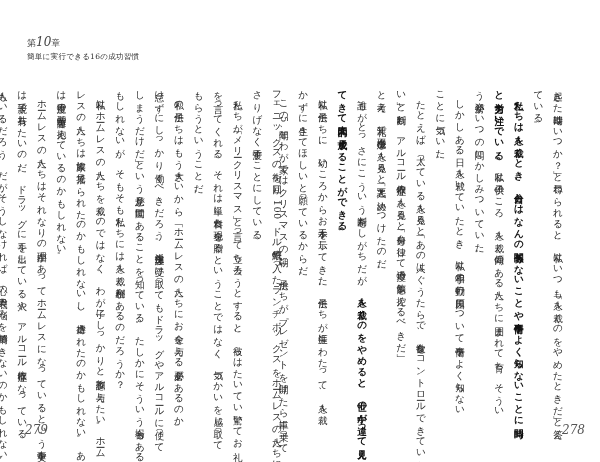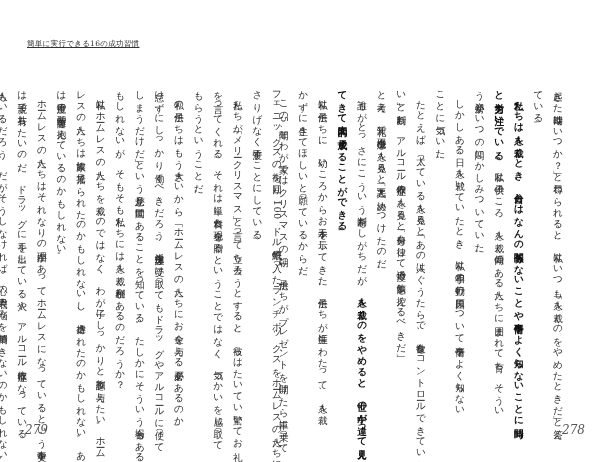--- a/index.html
+++ b/index.html
@@ -5,40 +5,43 @@
   html, body { margin: 0; padding: 0; background: #ffffff; }
   body { width: 600px; height: 462px; position: relative; overflow: hidden;
          font-family: "DejaVu Serif", "Liberation Serif", serif; color: #2a2a2a; }
   .spread { position: absolute; inset: 0; }
   .page { position: absolute; top: 0; height: 462px; }
   .page-left { left: 0; width: 300px; }
   .page-right { left: 300px; width: 300px; }
   .chapter-header { position: absolute; left: 27px; top: 36px; }
   .chapter-no { font-size: 9px; color: #444; line-height: 12px; }
   .chapter-no .num { font-style: italic; font-size: 12px; }
-  .chapter-title { font-size: 7.5px; color: #333; margin-top: 3px; letter-spacing: 0.3px; text-decoration: underline; }
+  .chapter-title { font-size: 7.5px; color: #333; margin-top: 3px; letter-spacing: 0.3px; }
   .text-block { position: absolute; top: 84px; writing-mode: vertical-rl;
                 font-size: 9.6px; line-height: 19.6px; letter-spacing: 0.6px;
                 height: 330px; }
   .page-left .text-block { right: 13px; }
   .page-right .text-block { right: 32px; }
   .col { display: block; white-space: nowrap; }
   .indent { padding-top: 0.9em; }
   .bold { font-weight: bold; font-family: "DejaVu Sans", "Liberation Sans", sans-serif; color: #111; }
   .page-num { position: absolute; top: 423px; font-size: 12px; font-style: italic; color: #555; }
   .page-left .page-num { left: 25px; }
   .page-right .page-num { left: 262px; }
 </style>
 </head>
 <body>
 
 <div class="spread">
 
   <div class="page page-left">
     <div class="chapter-header">
+      <div class="chapter-no">
+        <span>第</span><span class="num">10</span><span>章</span>
+      </div>
       <div class="chapter-title">簡単に実行できる16の成功習慣</div>
     </div>
 
     <div class="text-block">
       <span class="col">フェニックスの街を回り、100ドル紙幣の入ったランチボックスをホームレスの人たちに</span>
       <span class="col">さりげなく手渡すことにしている。</span>
       <span class="col indent">私たちが「メリークリスマス」と言って立ち去ろうとすると、彼らはたいてい驚いてお礼</span>
       <span class="col">を言ってくれる。それは単に食料と現金を贈るということではなく、気づかいを感じ取って</span>
       <span class="col">もらうということだ。</span>
       <span class="col indent">私の子供たちはもう大きいから、「ホームレスの人たちにお金を与える必要があるのか。</span>

